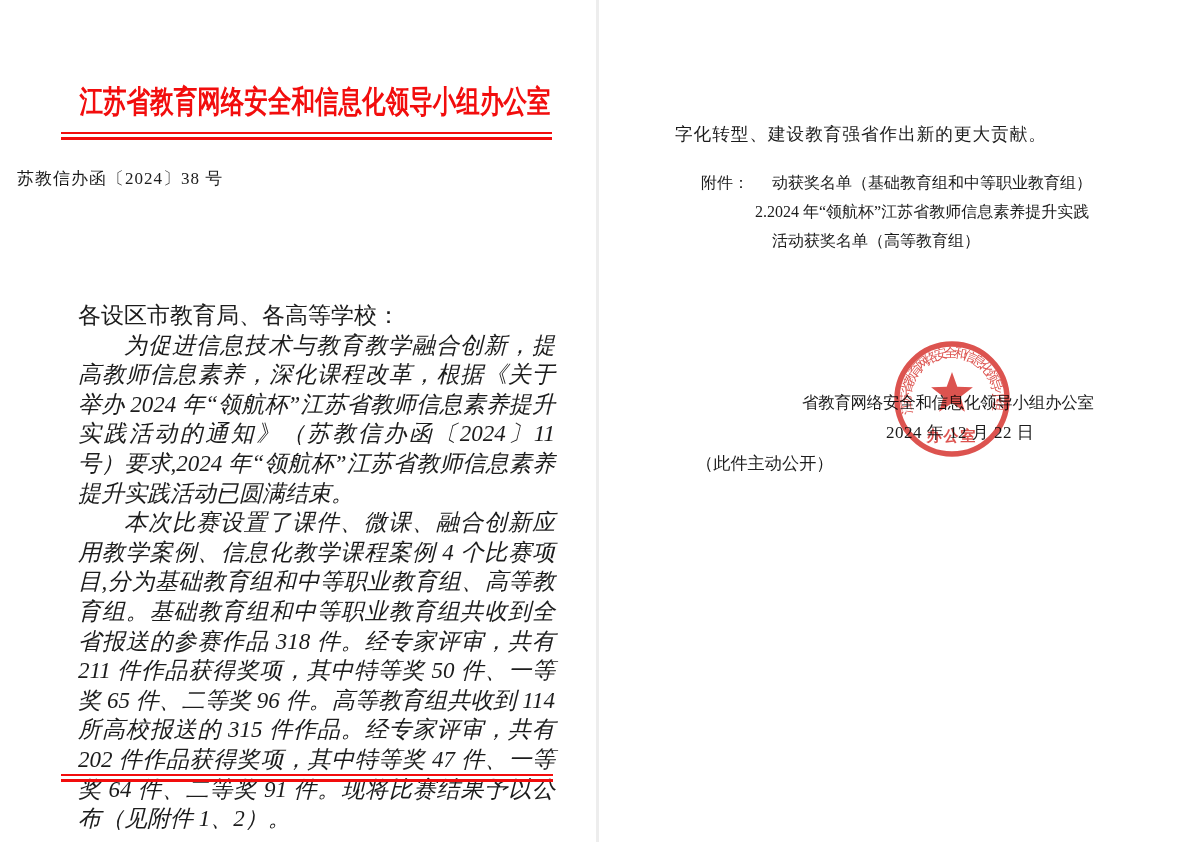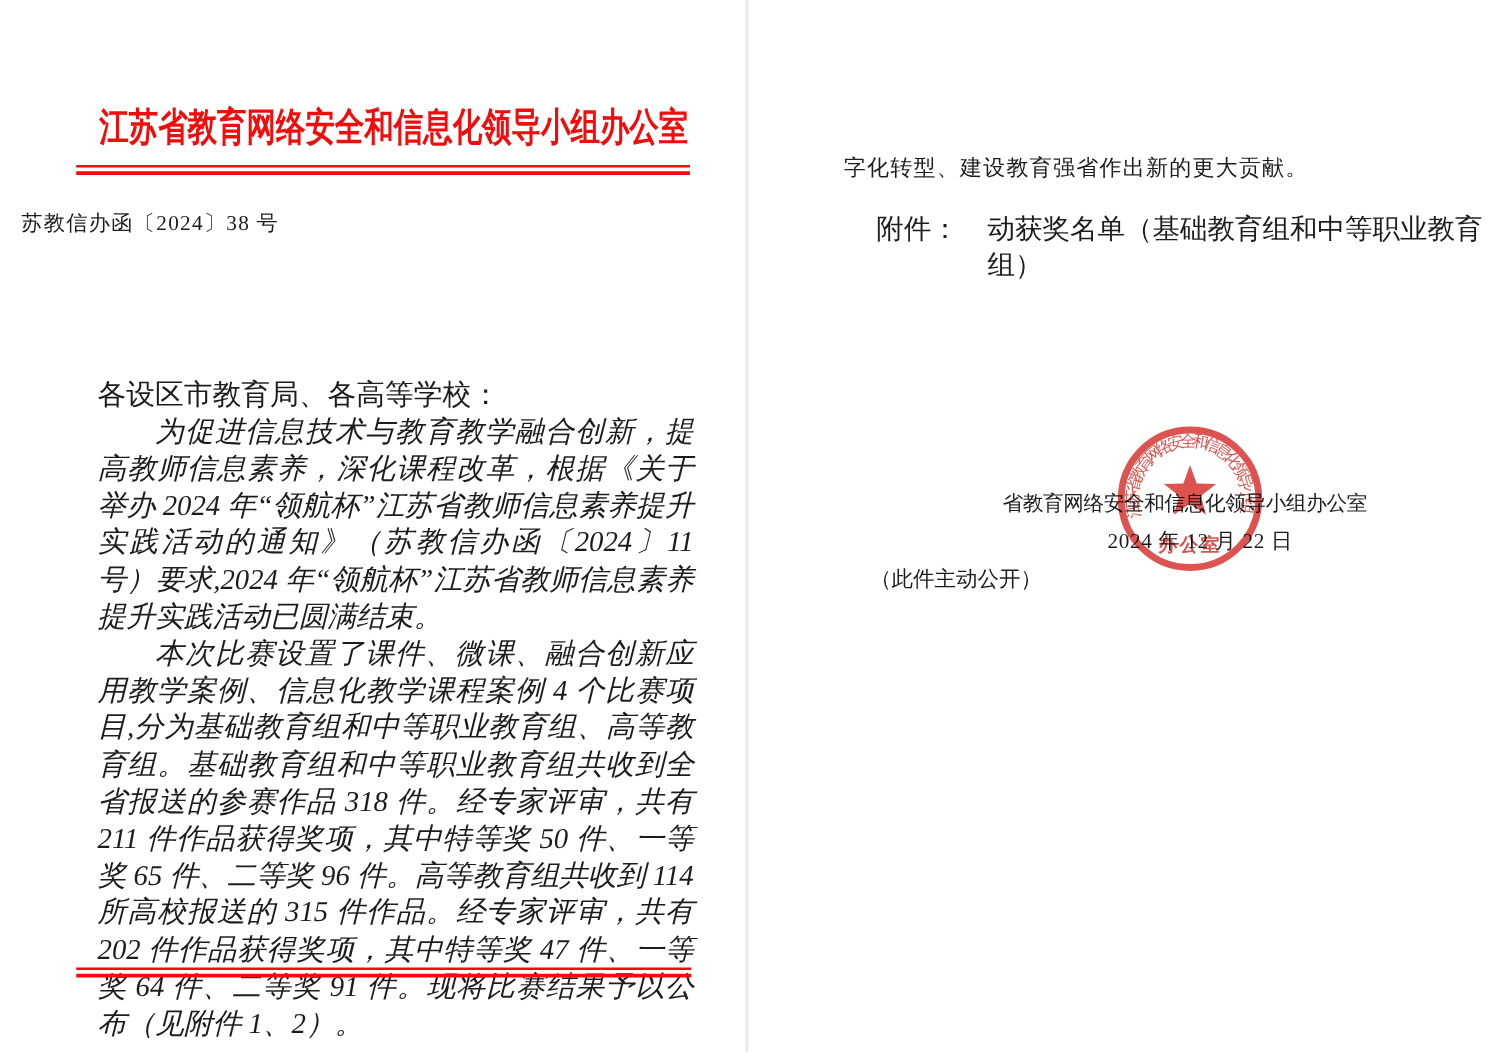--- a/index.html
+++ b/index.html
@@ -38,21 +38,21 @@
     position:absolute; top:301px; left:61px; width:477px;
     font-size:23px; line-height:29.6px; text-align:justify;
   }
   .body-text p { margin:0; }
   .para { text-indent:2em;font-style:italic; }
 
   
   .continuation { position:absolute; top:110px; left:64px; margin:12px; font-size:17.6px; letter-spacing:1px; }
   .attachments {
     position:absolute; top:168px; left:102px;
-    display:flex; font-size:22px; line-height:29.2px;
+    display:flex; font-size:16px; line-height:29.2px;
   }
   .att-label { flex:0 0 auto; }
   .att-items { margin-left:6px; }
   .att-wrap { padding-left:17px; }
   .signer     { position:absolute; top:392px; left:203px; font-size:16.5px; letter-spacing:-0.3px; }
   .sign-date  { position:absolute; top:421px; left:287px; font-size:17px; letter-spacing:0.5px; }
   .disclosure { position:absolute; top:451px; left:97px;  font-size:17.2px; }
   .seal {
     position:absolute; left:291px; top:337px;
     color:#d9403c; opacity:0.9; mix-blend-mode:multiply;
@@ -86,20 +86,24 @@
   <div class="page page-right">
 
     <p class="continuation">字化转型、建设教育强省作出新的更大贡献。</p>
 
     <div class="attachments">
       <span class="att-label">附件：</span>
       <div class="att-items">
         <div class="att-item">
           <div class="att-wrap">动获奖名单（基础教育组和中等职业教育组）</div>
         </div>
+        <div class="att-item">
+          <div>2.2024 年“领航杯”江苏省教师信息素养提升实践</div>
+          <div class="att-wrap">活动获奖名单（高等教育组）</div>
+        </div>
       </div>
     </div>
 
     <div class="signer">省教育网络安全和信息化领导小组办公室</div>
 
     <div class="sign-date">2024 年 12 月 22 日</div>
 
     <div class="disclosure">（此件主动公开）</div>
 
     <svg class="seal" width="124" height="124" viewBox="0 0 124 124">

